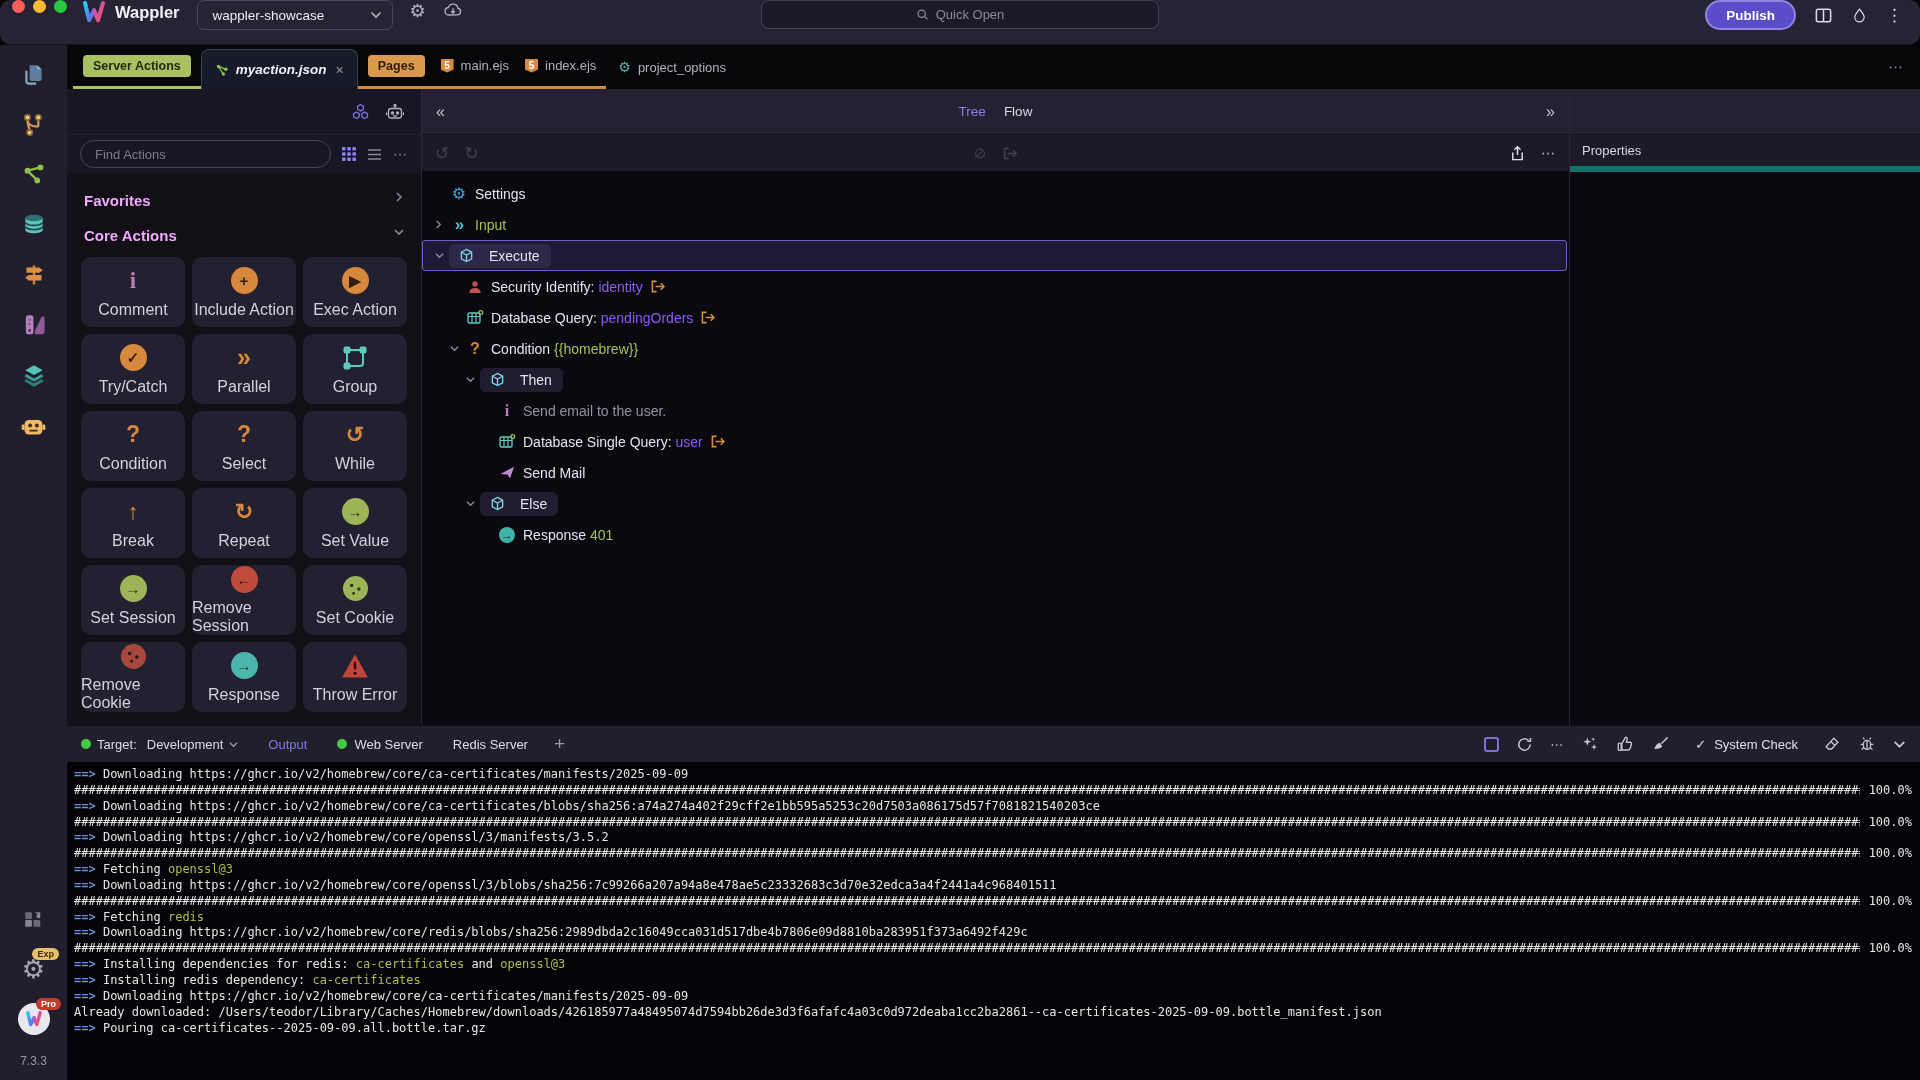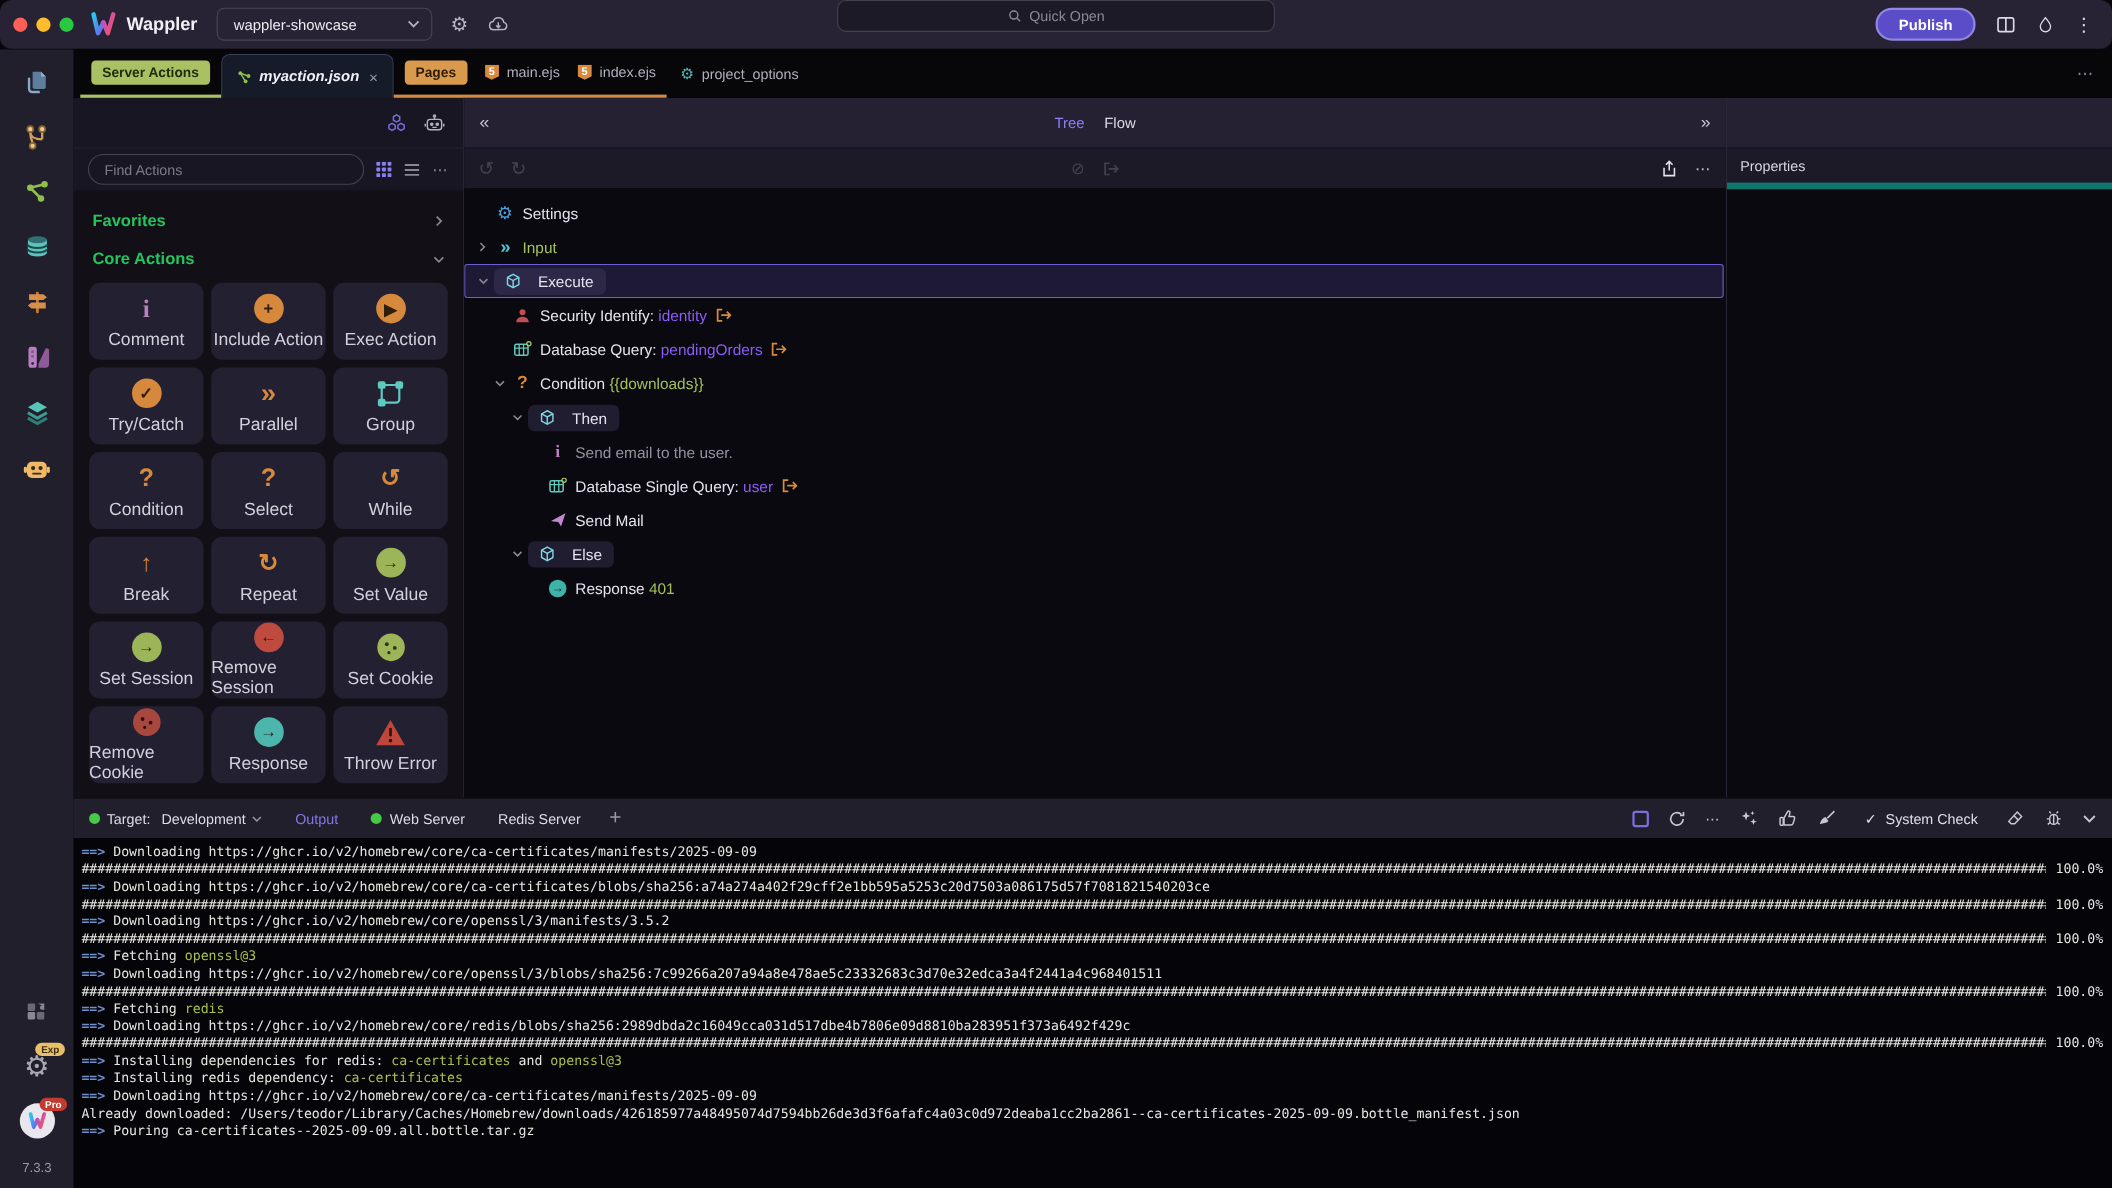--- a/index.html
+++ b/index.html
@@ -1,21 +1,21 @@
 <!DOCTYPE html>
 <html><head>
 <meta charset="utf-8">
 <style>
   * { margin:0; padding:0; box-sizing:border-box; }
   html,body { width:1920px; height:1080px; overflow:hidden; background:#070609;
     font-family:"Liberation Sans", sans-serif; -webkit-font-smoothing:antialiased; }
   .app { width:1920px; height:1080px; display:flex; flex-direction:column; }
 
   
-  .titlebar { height:45px; background:#272334; display:flex; align-items:center; position:relative;
+  .titlebar { height:45px; background:#272334; display:flex; align-items:flex-start; position:relative;
     border-bottom:1px solid #17141e; flex:0 0 45px;border-radius:11px; }
   .traffic { display:flex; gap:8px; padding:0 14px 0 12px; }
   .tl { width:13px; height:13px; border-radius:50%; }
   .tl.red{background:#ff5f57}.tl.yellow{background:#febc2e}.tl.green{background:#28c840}
   .logo-group{display:flex;align-items:center;gap:8px;margin-right:18px;}
   .app-name{color:#f2f0f7;font-weight:bold;font-size:16.5px;}
   .proj-select{display:flex;align-items:center;justify-content:space-between;width:196px;height:30px;
     border:1px solid #4a4656;border-radius:7px;padding:0 10px 0 14px;color:#eceaf2;font-size:13.5px;font-weight:normal;}
   .tb-icon{margin-left:16px;display:flex;align-items:center;color:#b5b2c0;}
   .gear-glyph{font-size:18px;color:#b5b2c0;}
@@ -64,21 +64,21 @@
 
   
   .actions-panel{width:355px;flex:0 0 355px;background:#191623;display:flex;flex-direction:column;border-right:1px solid #2a2635;}
   .panel-head{height:46px;flex:0 0 46px;display:flex;align-items:center;justify-content:flex-end;gap:15px;padding-right:16px;
     border-bottom:1px solid #262230;}
   .find-row{height:38px;flex:0 0 38px;display:flex;align-items:center;gap:11px;padding:0 13px;}
   .find-input{flex:1;height:28px;border:1px solid #46424f;border-radius:14px;background:transparent;color:#cfccda;
     font-size:13px;padding:0 14px;outline:none;font-family:"Liberation Sans",sans-serif;}
   .find-input::placeholder{color:#7d7a87;}
   .sections{flex:1;background:#121016;padding:10px 14px;overflow:hidden;}
-  .section-head{display:flex;align-items:center;justify-content:space-between;color:#22c55e;font-weight:bold;
+  .section-head{display:flex;align-items:flex-start;justify-content:space-between;color:#f0abfc;font-weight:bold;
     font-size:15px;padding:9px 3px;}
   .sec-chev{color:#8a8795;display:flex;}
   .actions-grid{display:grid;grid-template-columns:1fr 1fr 1fr;gap:7px;margin-top:4px;}
   .action-card{background:#232031;border-radius:10px;height:70px;display:flex;flex-direction:column;align-items:center;
     justify-content:center;gap:5px;cursor:pointer;}
   .ac-icon{height:30px;display:flex;align-items:center;justify-content:center;}
   .ac-label{color:#d4d1dd;font-size:16px;}
   .circ{width:27px;height:27px;border-radius:50%;display:flex;align-items:center;justify-content:center;
     color:rgba(25,14,5,.88);font-weight:bold;font-size:15px;}
   .glyph-orange{color:#d6893c;font-weight:bold;}
@@ -616,21 +616,21 @@
      </div>
               <div class="tree-row" style="padding-left:22px">
        <span class="exp-slot">
                   <svg width="9" height="9" viewBox="0 0 10 10" fill="none" stroke="#8a8795" stroke-width="1.6" class="exp-rot">
                     <path d="M3 1l4 4-4 4"></path>
                   </svg>
                 </span>
                 <span class="icon-slot">
                   <span class="ti-q">?</span>
                 </span>
-                <span><span class="s-w">Condition </span><span class="s-green">{{downloads}}</span></span>
+                <span><span class="s-w">Condition </span><span class="s-green">{{homebrew}}</span></span>
      </div>
               <div class="tree-row" style="padding-left:38px">
        <span class="exp-slot">
                   <svg width="9" height="9" viewBox="0 0 10 10" fill="none" stroke="#8a8795" stroke-width="1.6" class="exp-rot">
                     <path d="M3 1l4 4-4 4"></path>
                   </svg>
                 </span>
                 <span class="chip">
                   <span class="icon-slot">
                     <svg width="15" height="15" viewBox="0 0 16 16" fill="none" stroke="#7fd4e4" stroke-width="1.4">

